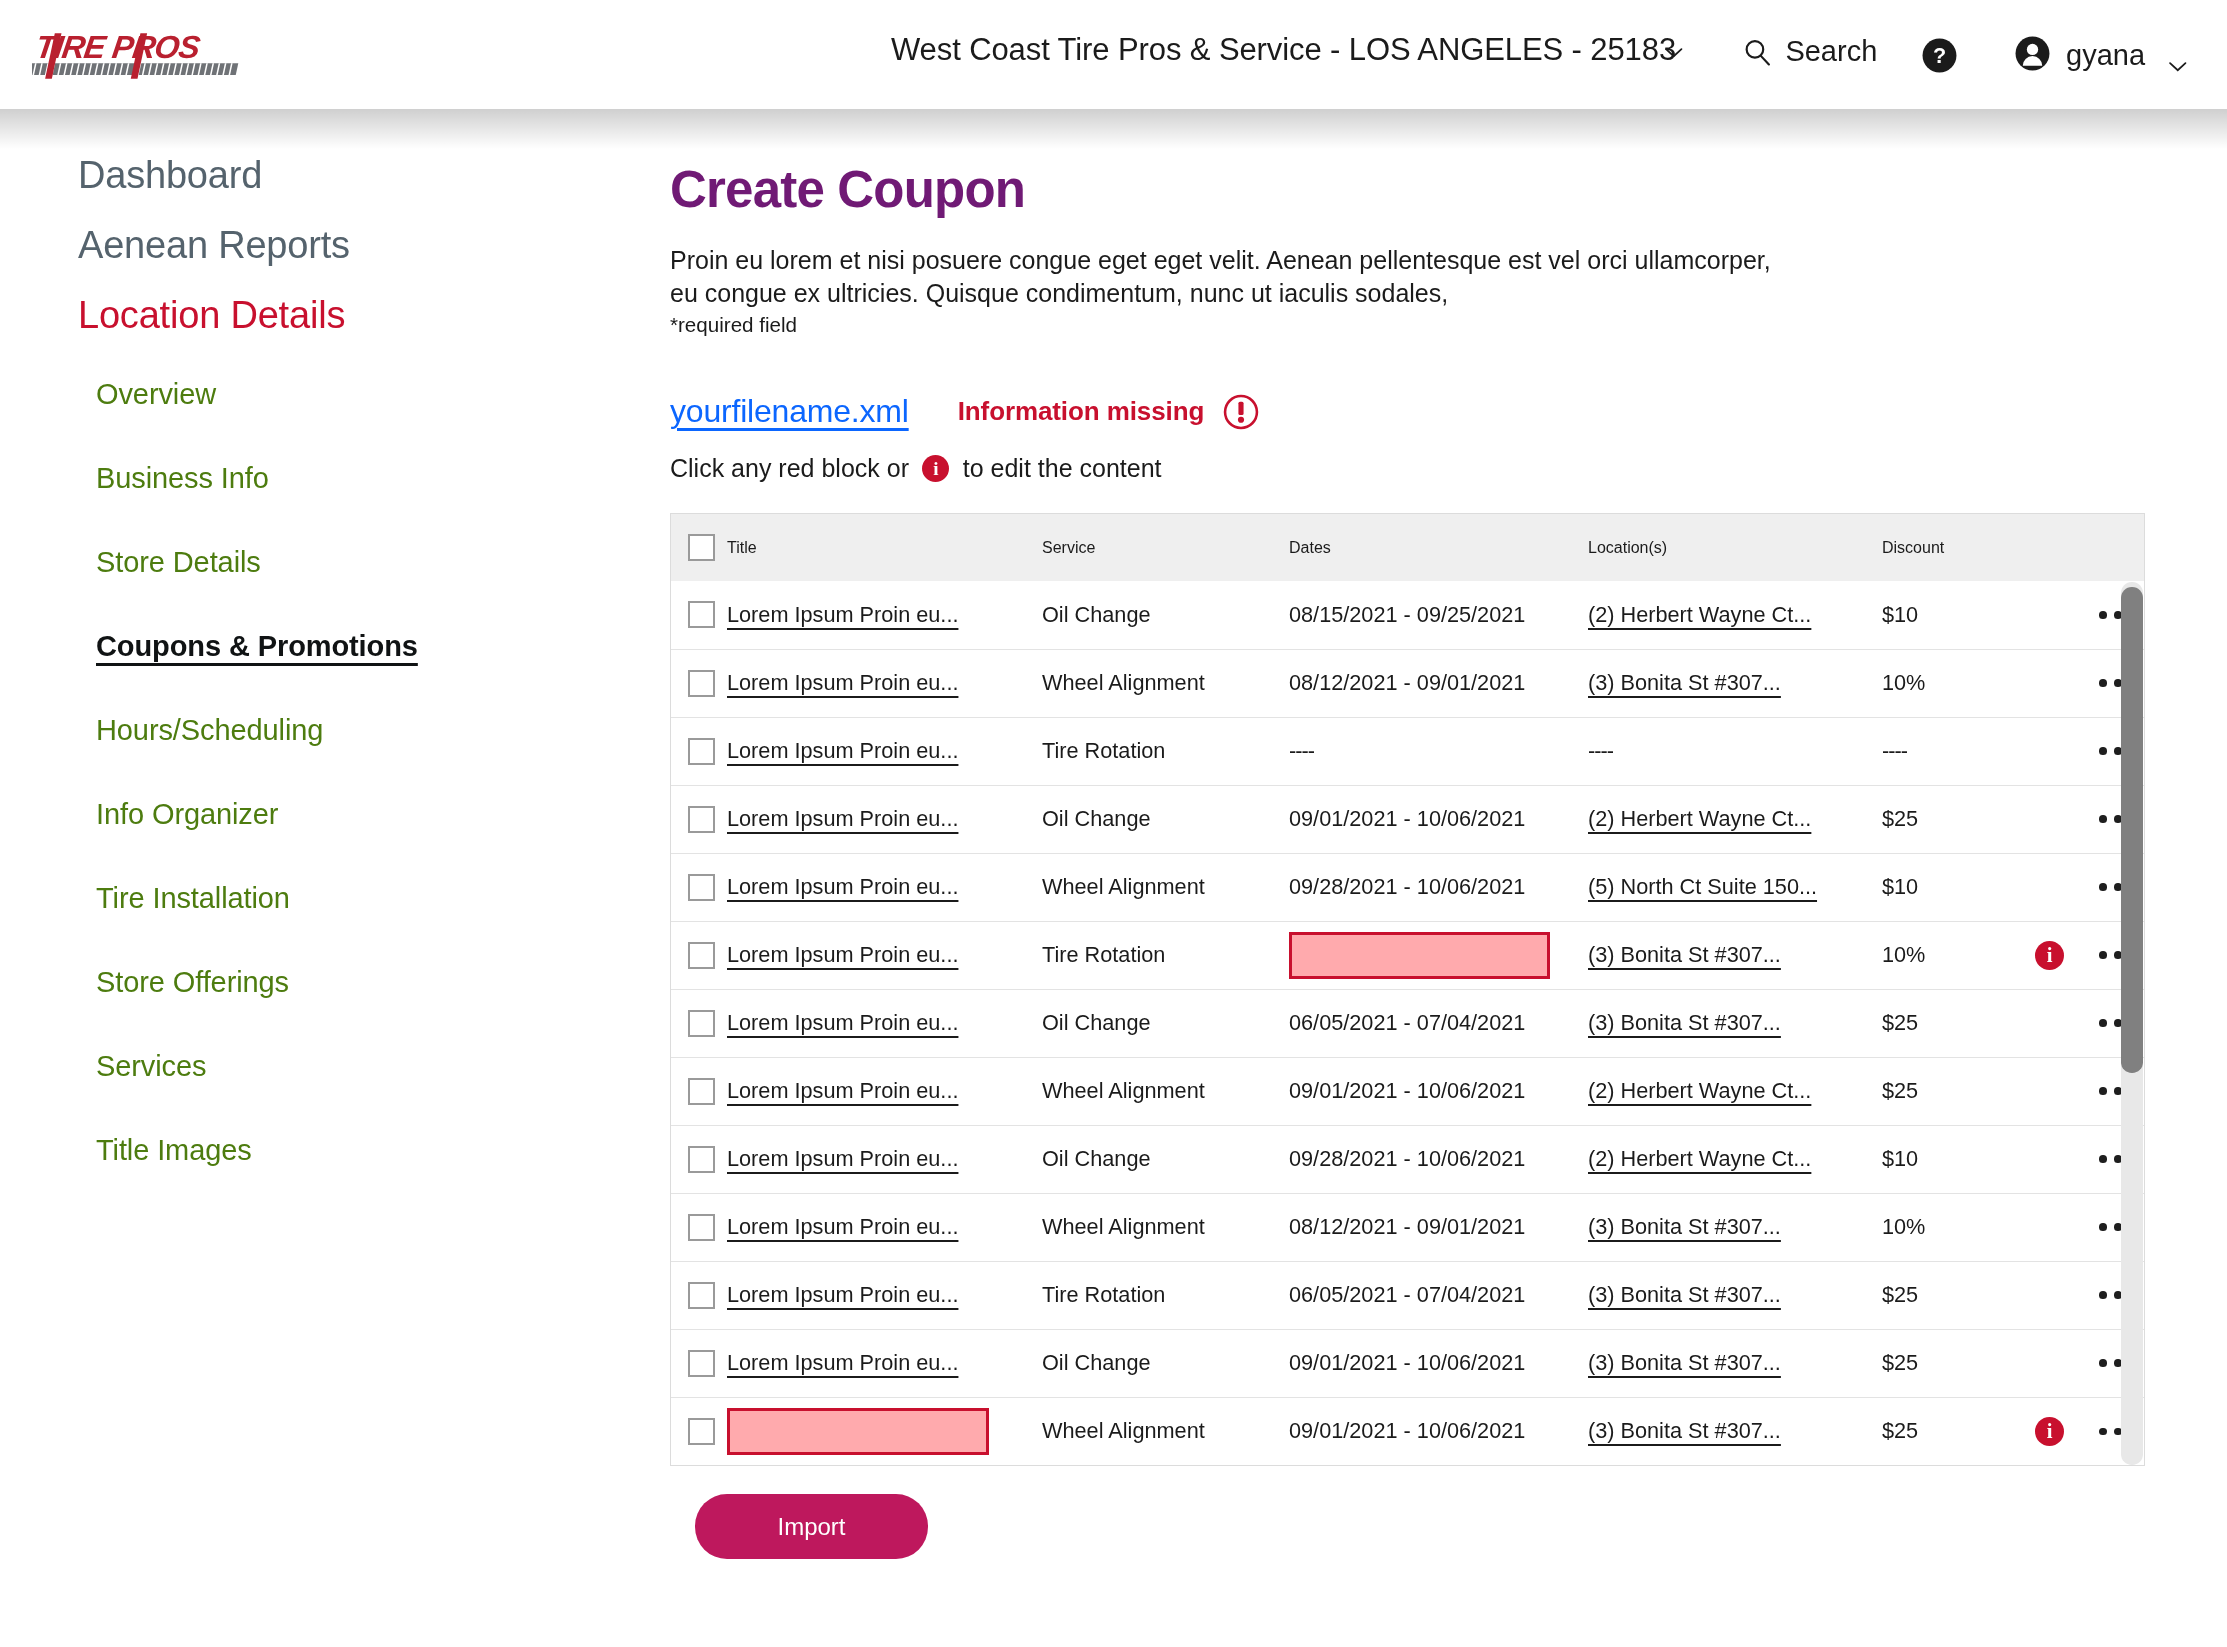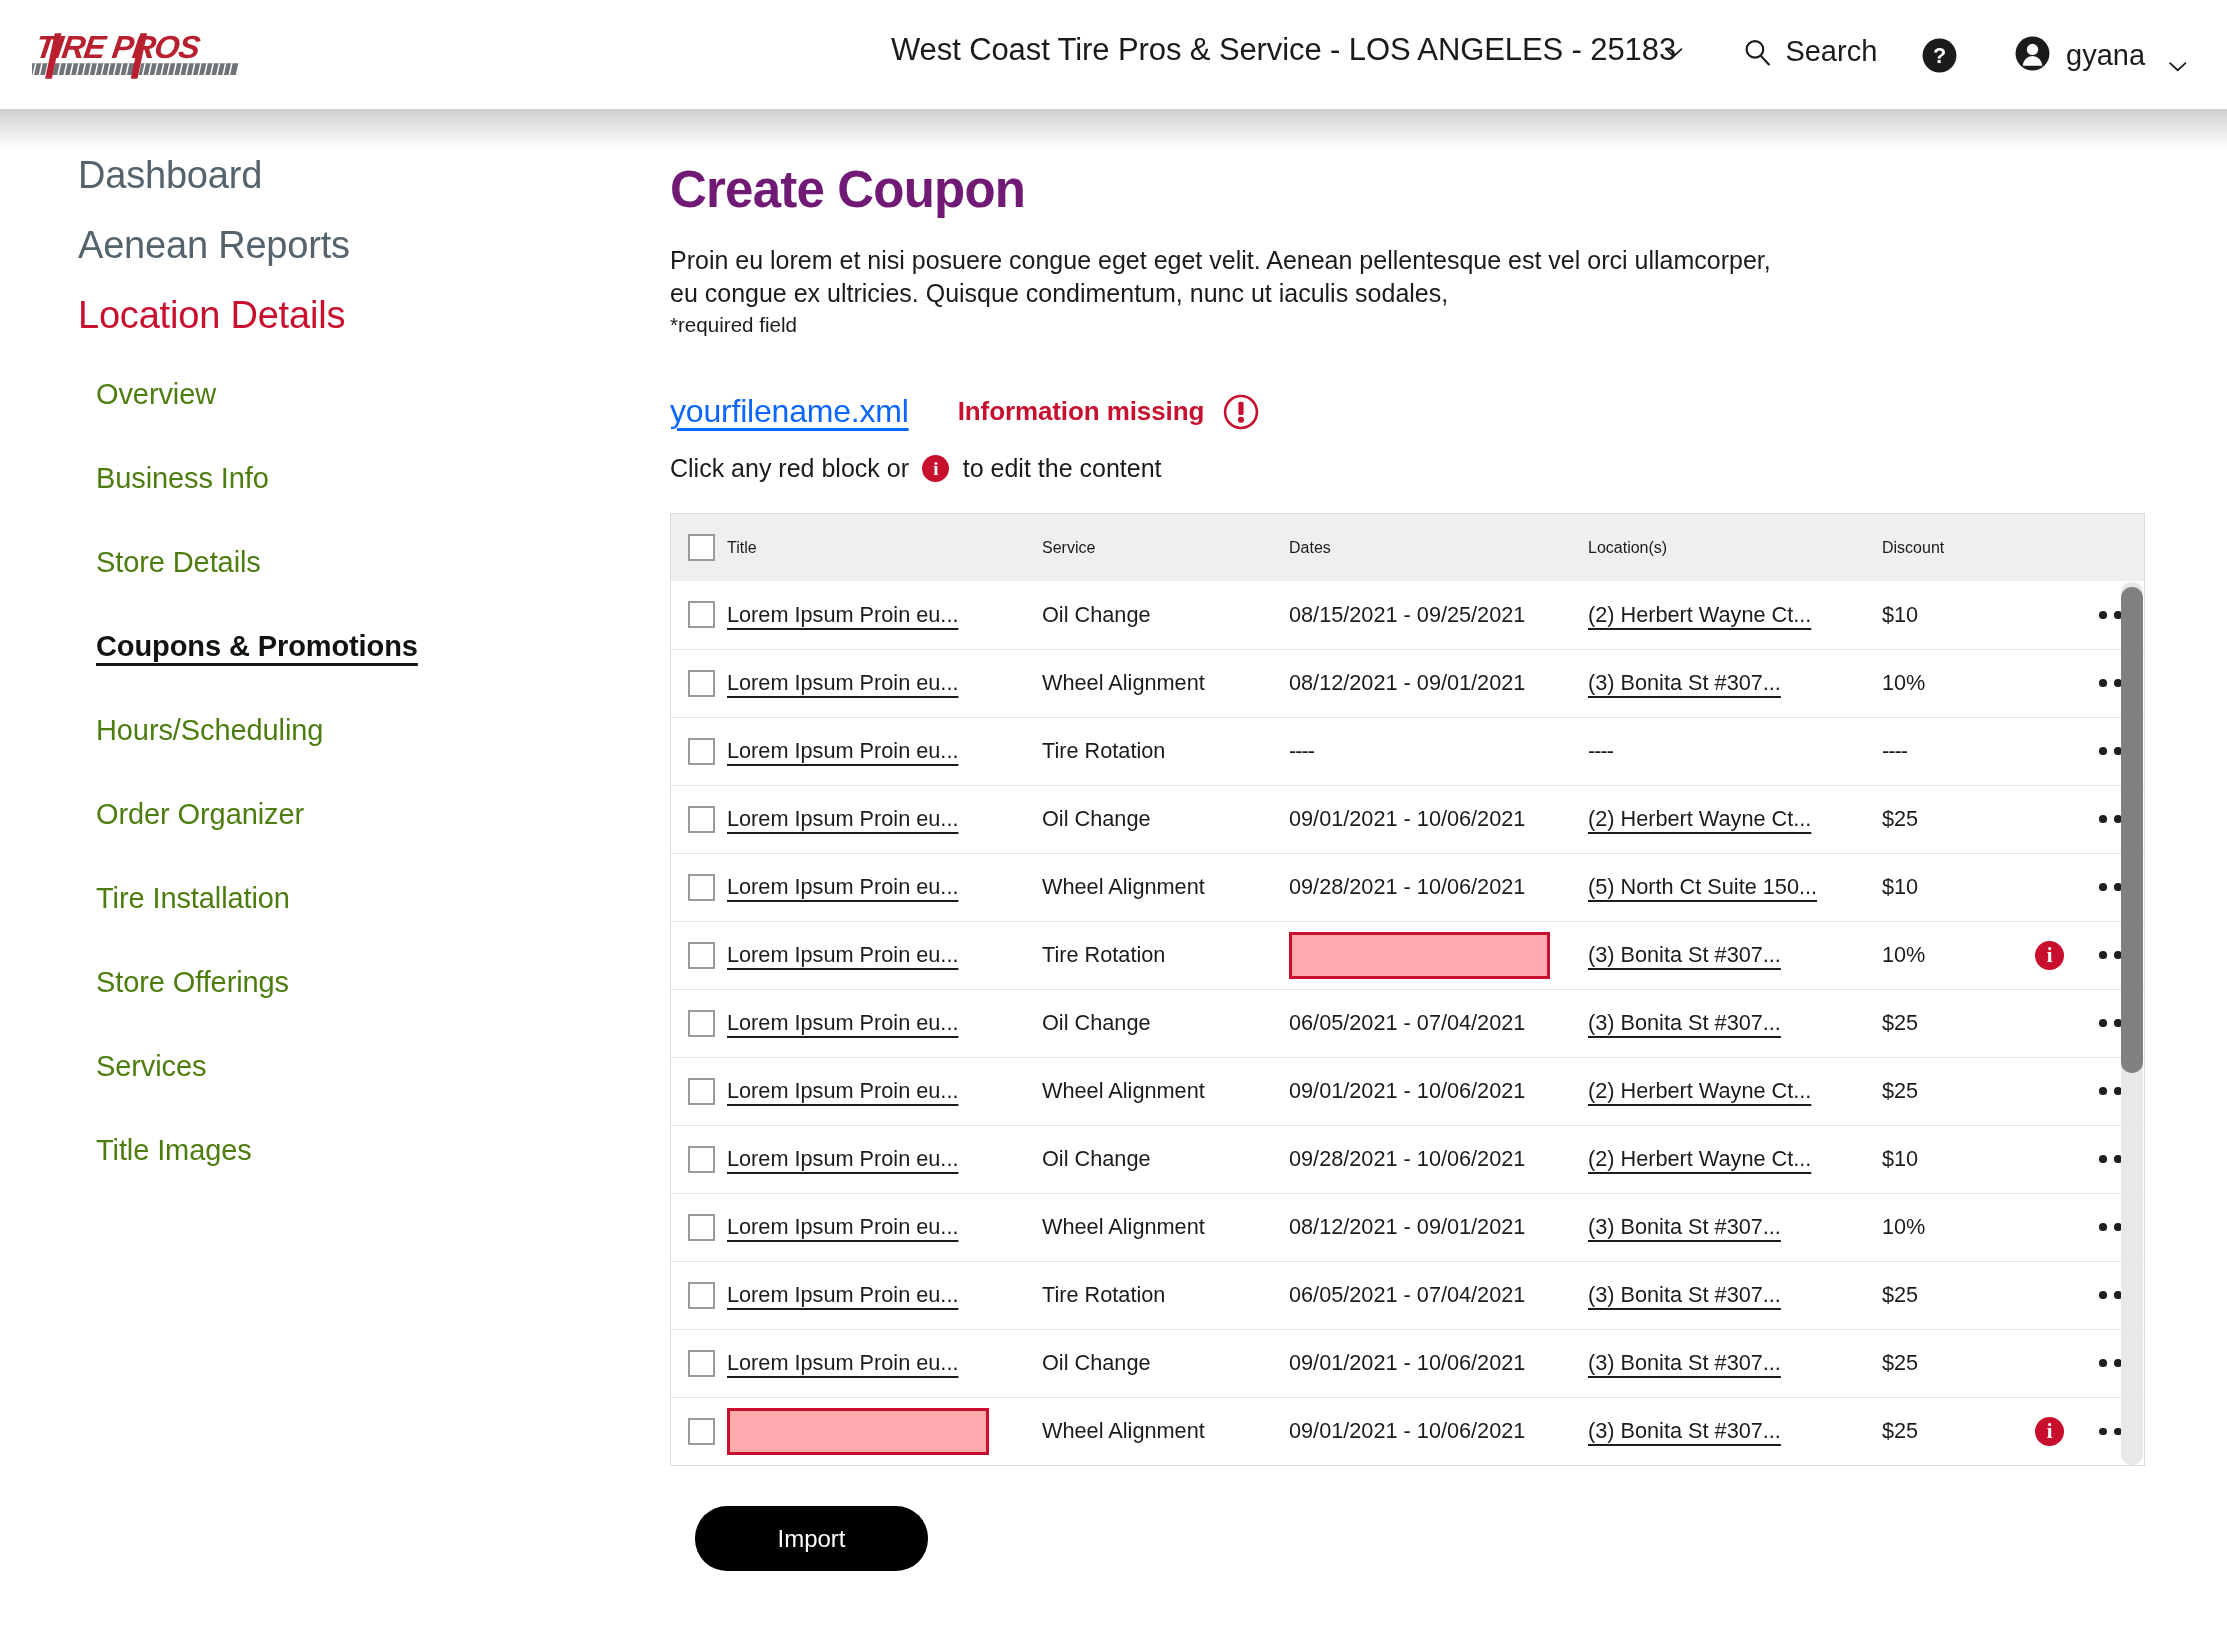--- a/index.html
+++ b/index.html
@@ -274,24 +274,24 @@
   }
   .vthumb {
     position: absolute;
     top: 5.2px; left: 0;
     width: 21.7px; height: 55%;
     background: #808080;
     border-radius: 10.8px;
   }
 
   .import-btn {
-    margin-top: 40px;
+    margin-top: 28px;
     margin-left: 25px;
     width: 233px; height: 65px;
-    background: #000000;
+    background: #be185d;
     color: #ffffff;
     border: none;
     border-radius: 32px;
     font-size: 24px;
     font-family: "Liberation Sans", sans-serif;
     font-weight: 400;
     cursor: default;
   }
 </style>
 </head>
@@ -387,21 +387,21 @@
       <a class="nav-top-item">Dashboard</a>
       <a class="nav-top-item">Aenean Reports</a>
       <a class="nav-top-item active">Location Details</a>
     </div>
     <div class="nav-sub">
       <a class="nav-sub-item">Overview</a>
       <a class="nav-sub-item">Business Info</a>
       <a class="nav-sub-item">Store Details</a>
       <a class="nav-sub-item current">Coupons &amp; Promotions</a>
       <a class="nav-sub-item">Hours/Scheduling</a>
-      <a class="nav-sub-item">Order Organizer</a>
+      <a class="nav-sub-item">Info Organizer</a>
       <a class="nav-sub-item">Tire Installation</a>
       <a class="nav-sub-item">Store Offerings</a>
       <a class="nav-sub-item">Services</a>
       <a class="nav-sub-item">Title Images</a>
     </div>
   </nav>
 
   <main class="main">
     <h1 class="page-title">Create Coupon</h1>
     <p class="page-desc">Proin eu lorem et nisi posuere congue eget eget velit. Aenean pellentesque est vel orci ullamcorper, eu congue ex ultricies. Quisque condimentum, nunc ut iaculis sodales,</p>

